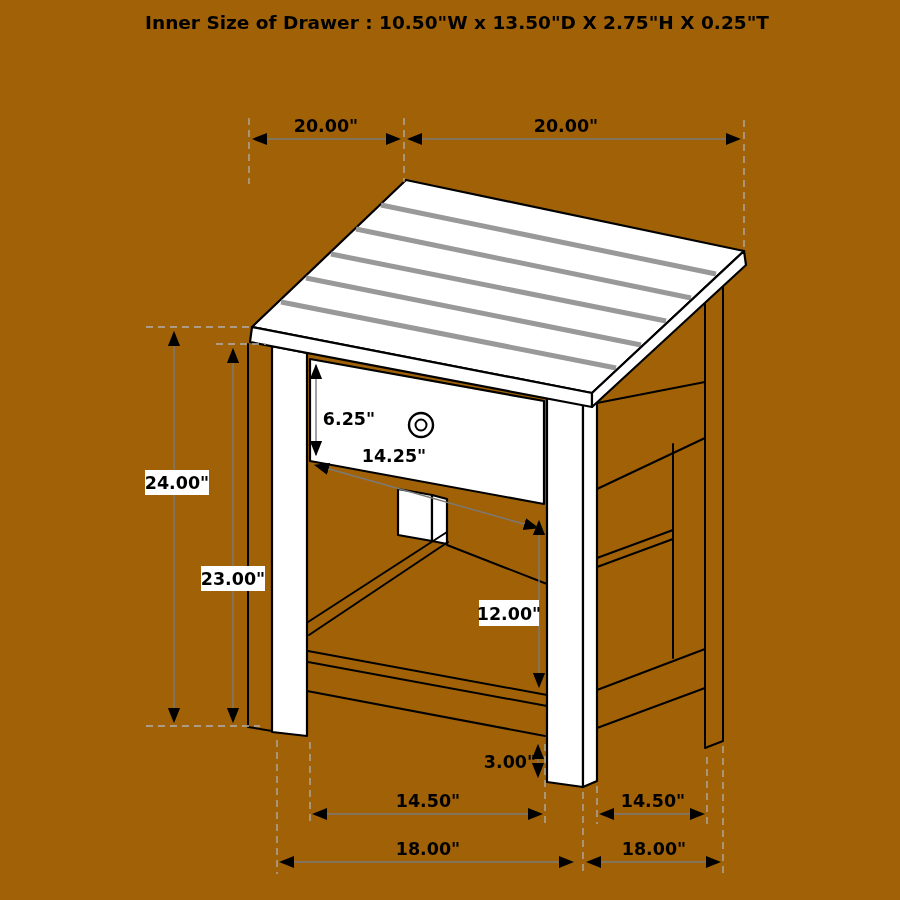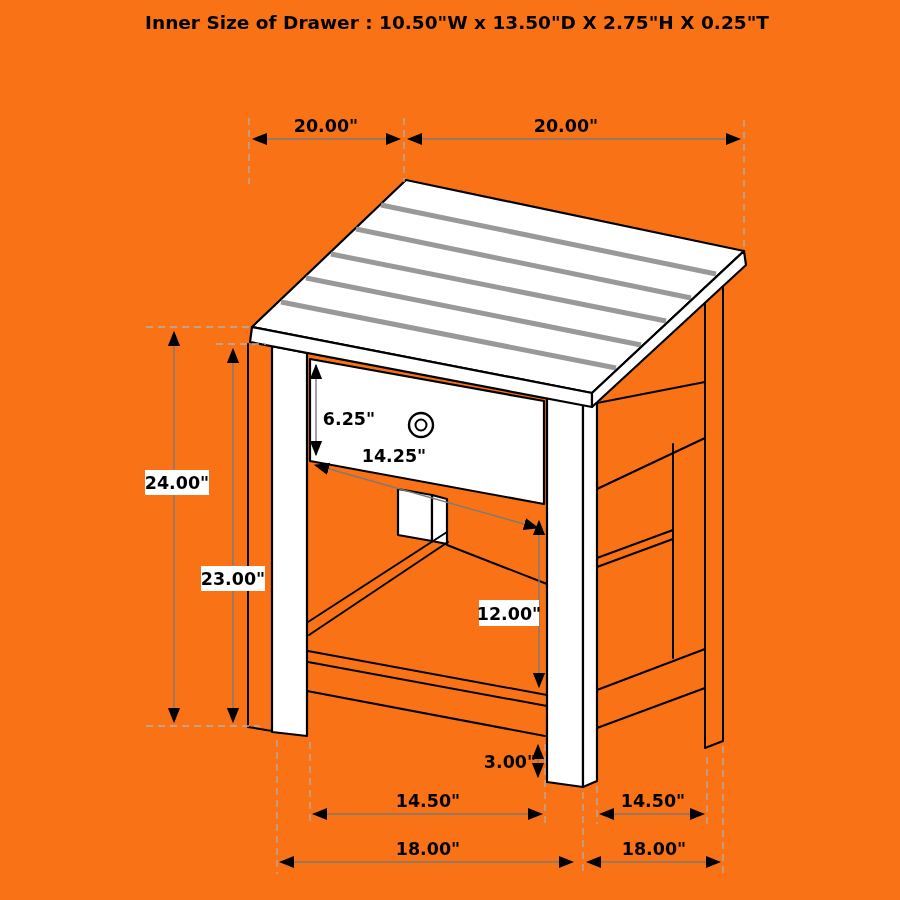--- a/index.html
+++ b/index.html
@@ -1,16 +1,16 @@
 <!DOCTYPE html>
 <html><head>
 <meta charset="utf-8">
 <style>
   html,body{margin:0;padding:0;background:#ffffff;}
-  .stage{position:relative;width:900px;height:900px;background:#f97316;overflow:hidden;
+  .stage{position:relative;width:900px;height:900px;background:#a16207;overflow:hidden;
          font-family:"DejaVu Sans","Liberation Sans",sans-serif;}
   svg{display:block;}
   .struct{stroke:#000000;stroke-width:2;fill:none;stroke-linejoin:round;stroke-linecap:round;}
   .facefill{stroke:#000000;stroke-width:2.2;fill:#ffffff;stroke-linejoin:round;}
   .plank{stroke:#999999;stroke-width:5;fill:none;stroke-linecap:butt;}
   .dimline{stroke:#7a7a7a;stroke-width:1.4;fill:none;}
   .extline{stroke:#b0b0b0;stroke-width:1.3;fill:none;stroke-dasharray:7 5;}
   .dimtext{font-family:"DejaVu Sans","Liberation Sans",sans-serif;font-weight:bold;
            font-size:17.5px;fill:#000000;text-anchor:middle;}
   .titletext{font-family:"DejaVu Sans","Liberation Sans",sans-serif;font-weight:bold;

